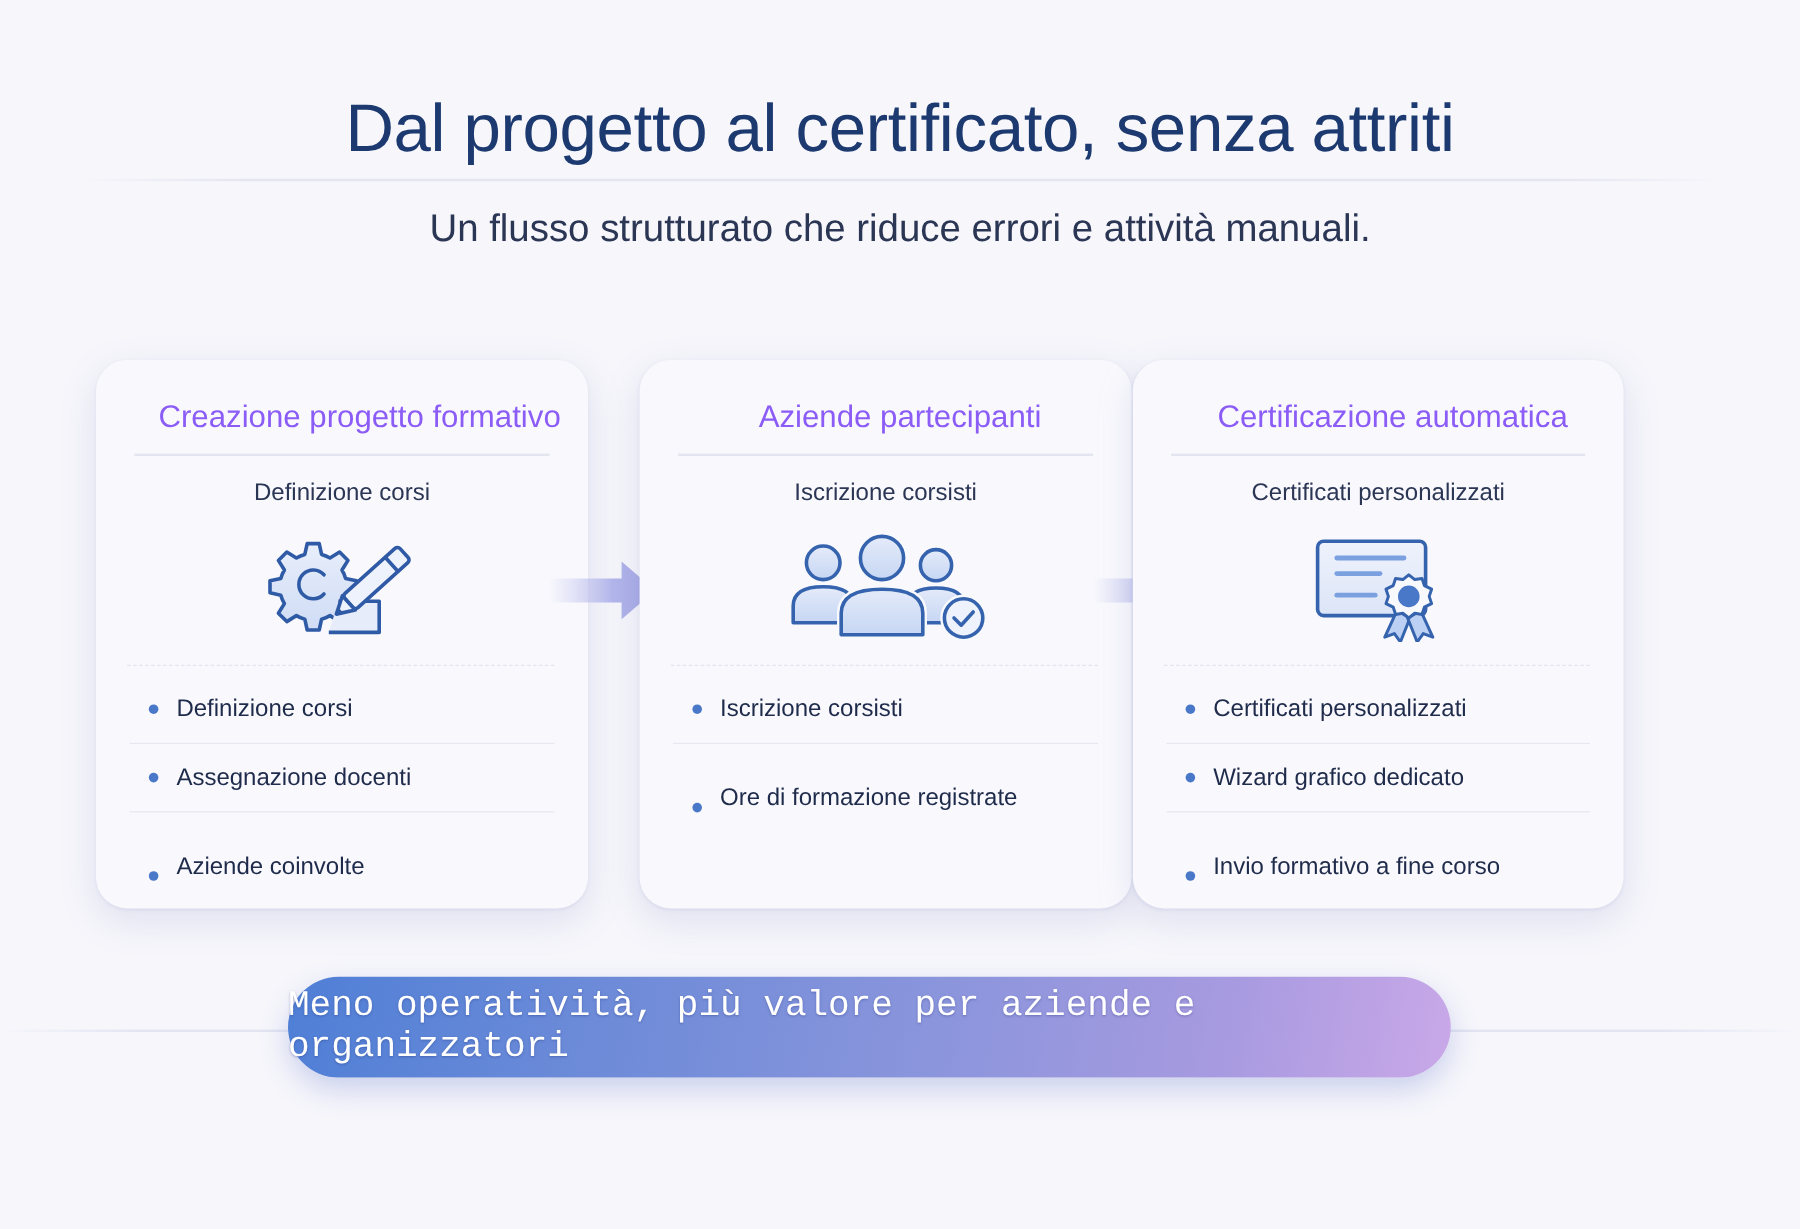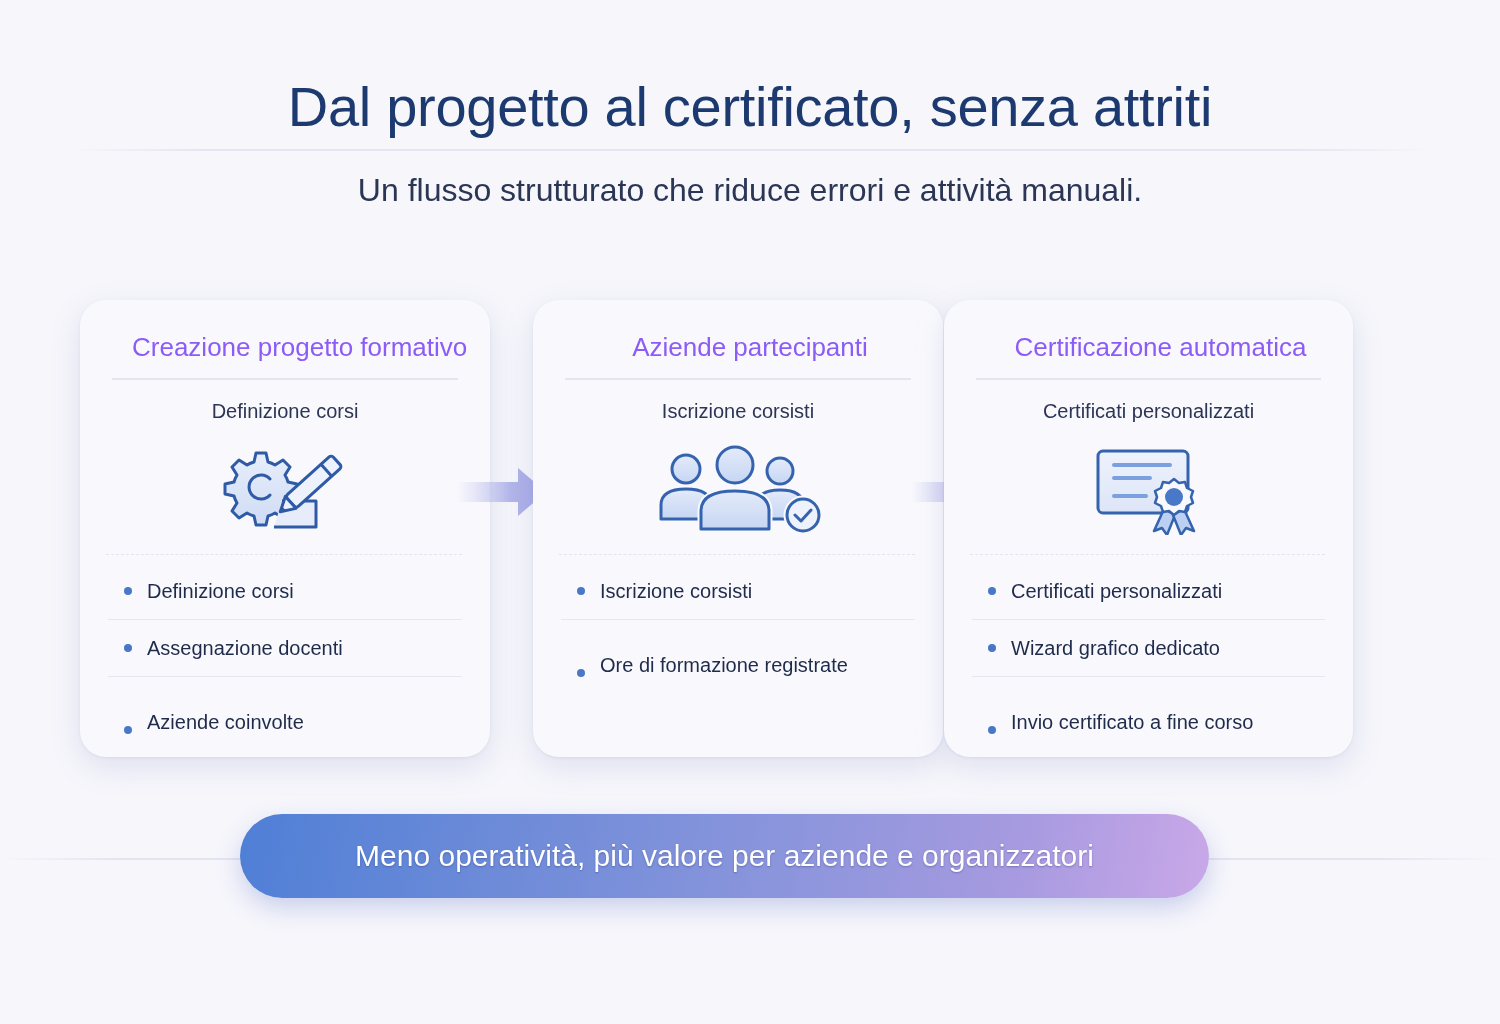--- a/index.html
+++ b/index.html
@@ -67,20 +67,21 @@
     background: linear-gradient(90deg, rgba(225,228,242,0) 0%, #e2e4f2 8%, #e2e4f2 92%, rgba(225,228,242,0) 100%);
   }
   .banner {
     position: absolute; left: 240px; top: 814px; width: 969px; height: 84px;
     border-radius: 42px;
     background: linear-gradient(100deg, #4f7fd6 0%, #6b8ad8 25%, #8a95dc 55%, #a79ae0 80%, #c9a8e8 100%);
     box-shadow: 0 10px 24px rgba(90,110,200,0.28);
     display: flex; align-items: center; justify-content: center;
     color: #ffffff; font-size: 30px;
     text-shadow: 0 1px 2px rgba(30,40,110,0.35);
+    font-family: Liberation Mono, monospace;
   }
 </style>
 </head>
 <body>
 
 <h1 class="page-title">Dal progetto al certificato, senza attriti</h1>
 <div class="title-rule"></div>
 <p class="subtitle">Un flusso strutturato che riduce errori e attività manuali.</p>
 
 <div class="card" style="left:80px;">
@@ -223,21 +224,21 @@
     <div class="item">
         <span class="bullet"></span>
         <span>Certificati personalizzati</span>
       </div>
     <div class="item">
         <span class="bullet"></span>
         <span>Wizard grafico dedicato</span>
       </div>
     <div class="item">
         <span class="bullet"></span>
-        <span>Invio certificato a fine corso</span>
+        <span>Invio formativo a fine corso</span>
       </div>
   </div>
 </div>
 
 <div class="banner-rule"></div>
 <div class="banner">
   <span>Meno operatività, più valore per aziende e organizzatori</span>
 </div>
 
 </body></html>

